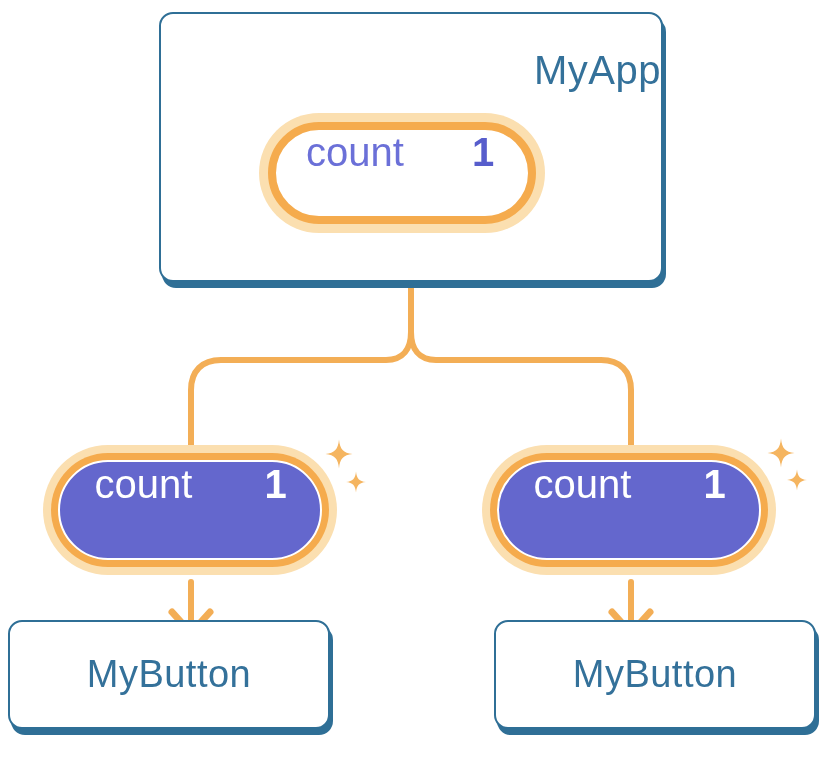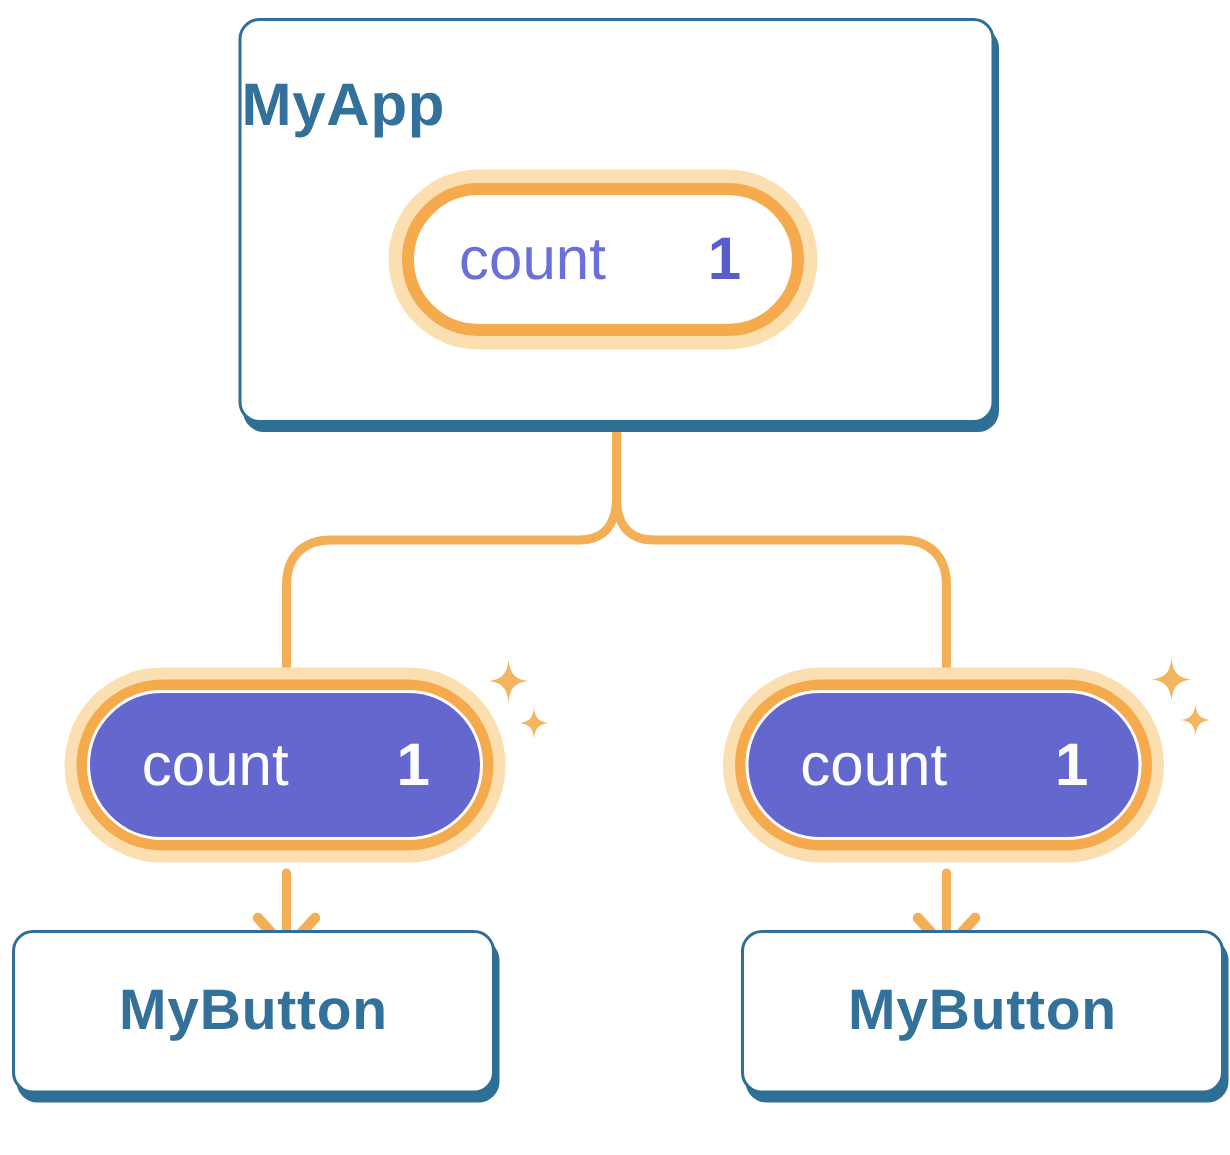--- a/index.html
+++ b/index.html
@@ -48,41 +48,41 @@
 
   .card {
     position: absolute;
     background: var(--white);
     border: 2.5px solid var(--cardBorder);
     border-radius: 14px;
     box-shadow: 3px 6px 0 var(--cardBorder);
   }
   .card-root { left: 159px; top: 12px; width: 504px; height: 270px; }
   .card-title {
-    text-align: left;
+    text-align: right;
     color: var(--cardText);
     font-size: 40px;
-    font-weight: 700;
+    font-weight: 400;
     letter-spacing: 0.5px;
   }
   .card-root .card-title { margin-top: 34px; }
 
   .card-leaf {
     width: 322px; height: 109px; top: 620px;
     display: flex; align-items: center; justify-content: center;
   }
   .card-leaf-left  { left: 8px; }
   .card-leaf-right { left: 494px; }
   .card-leaf .card-title { margin: 0; font-size: 38px; }
 
   .pill {
     position: absolute;
     border-radius: 999px;
     display: flex;
-    align-items: center;
+    align-items: flex-start;
     overflow: hidden;
   }
   .pill-state {
     left: 107px; top: 108px;
     width: 268px; height: 102px;
     background: var(--white);
     border: 8px solid var(--orange);
     box-shadow: 0 0 0 9px var(--halo);
   }
   .pill-state .pill-label {

